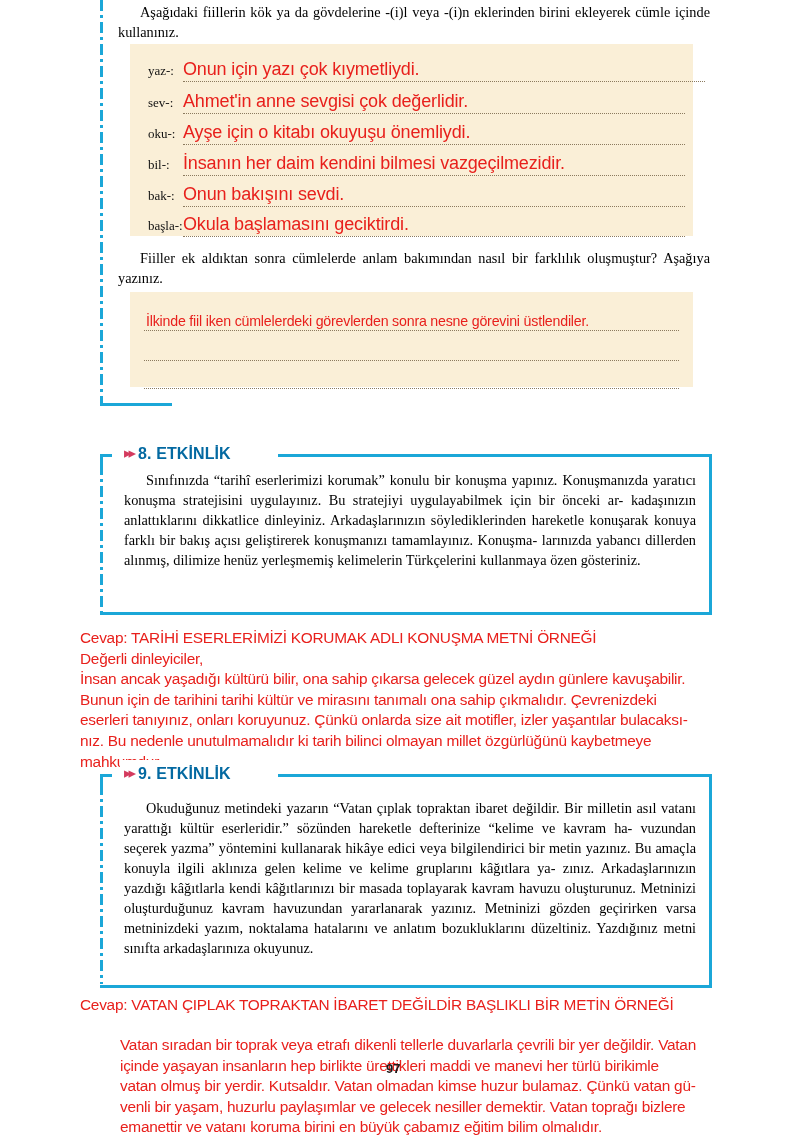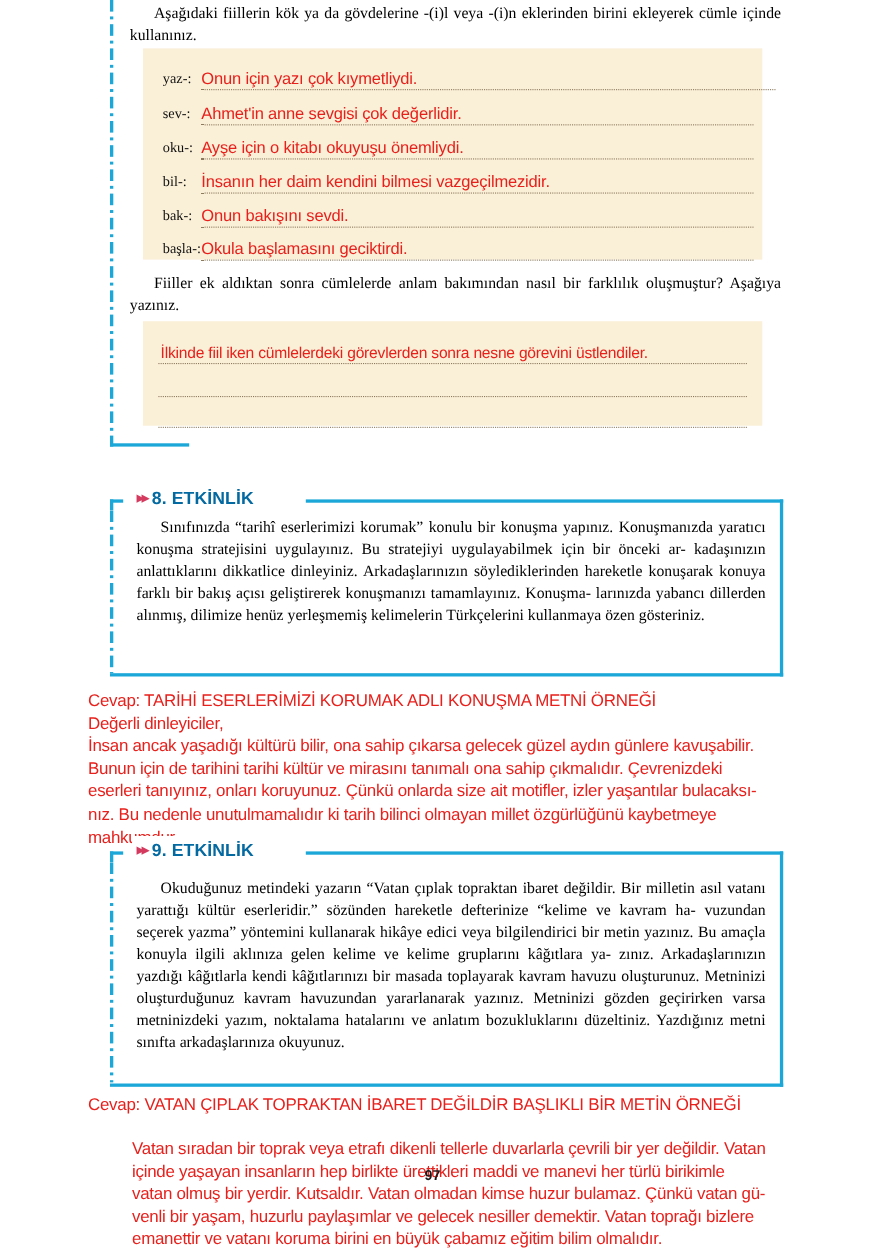--- a/index.html
+++ b/index.html
@@ -84,21 +84,21 @@
     right: 8px;
     bottom: 0px;
     height: 24px;
     border-bottom: 1.4px dotted #8b7a5e;
   }
   .verb-answer span {
     position: absolute;
     left: 0;
     bottom: 1px;
     font-family: "Liberation Sans", sans-serif;
-    font-size: 15px;
+    font-size: 18px;
     color: #E8201C;
     white-space: nowrap;
     letter-spacing: -0.15px;
   }
 
   .ws-q {
     position: absolute;
     left: 118px;
     top: 248px;
     width: 592px;

